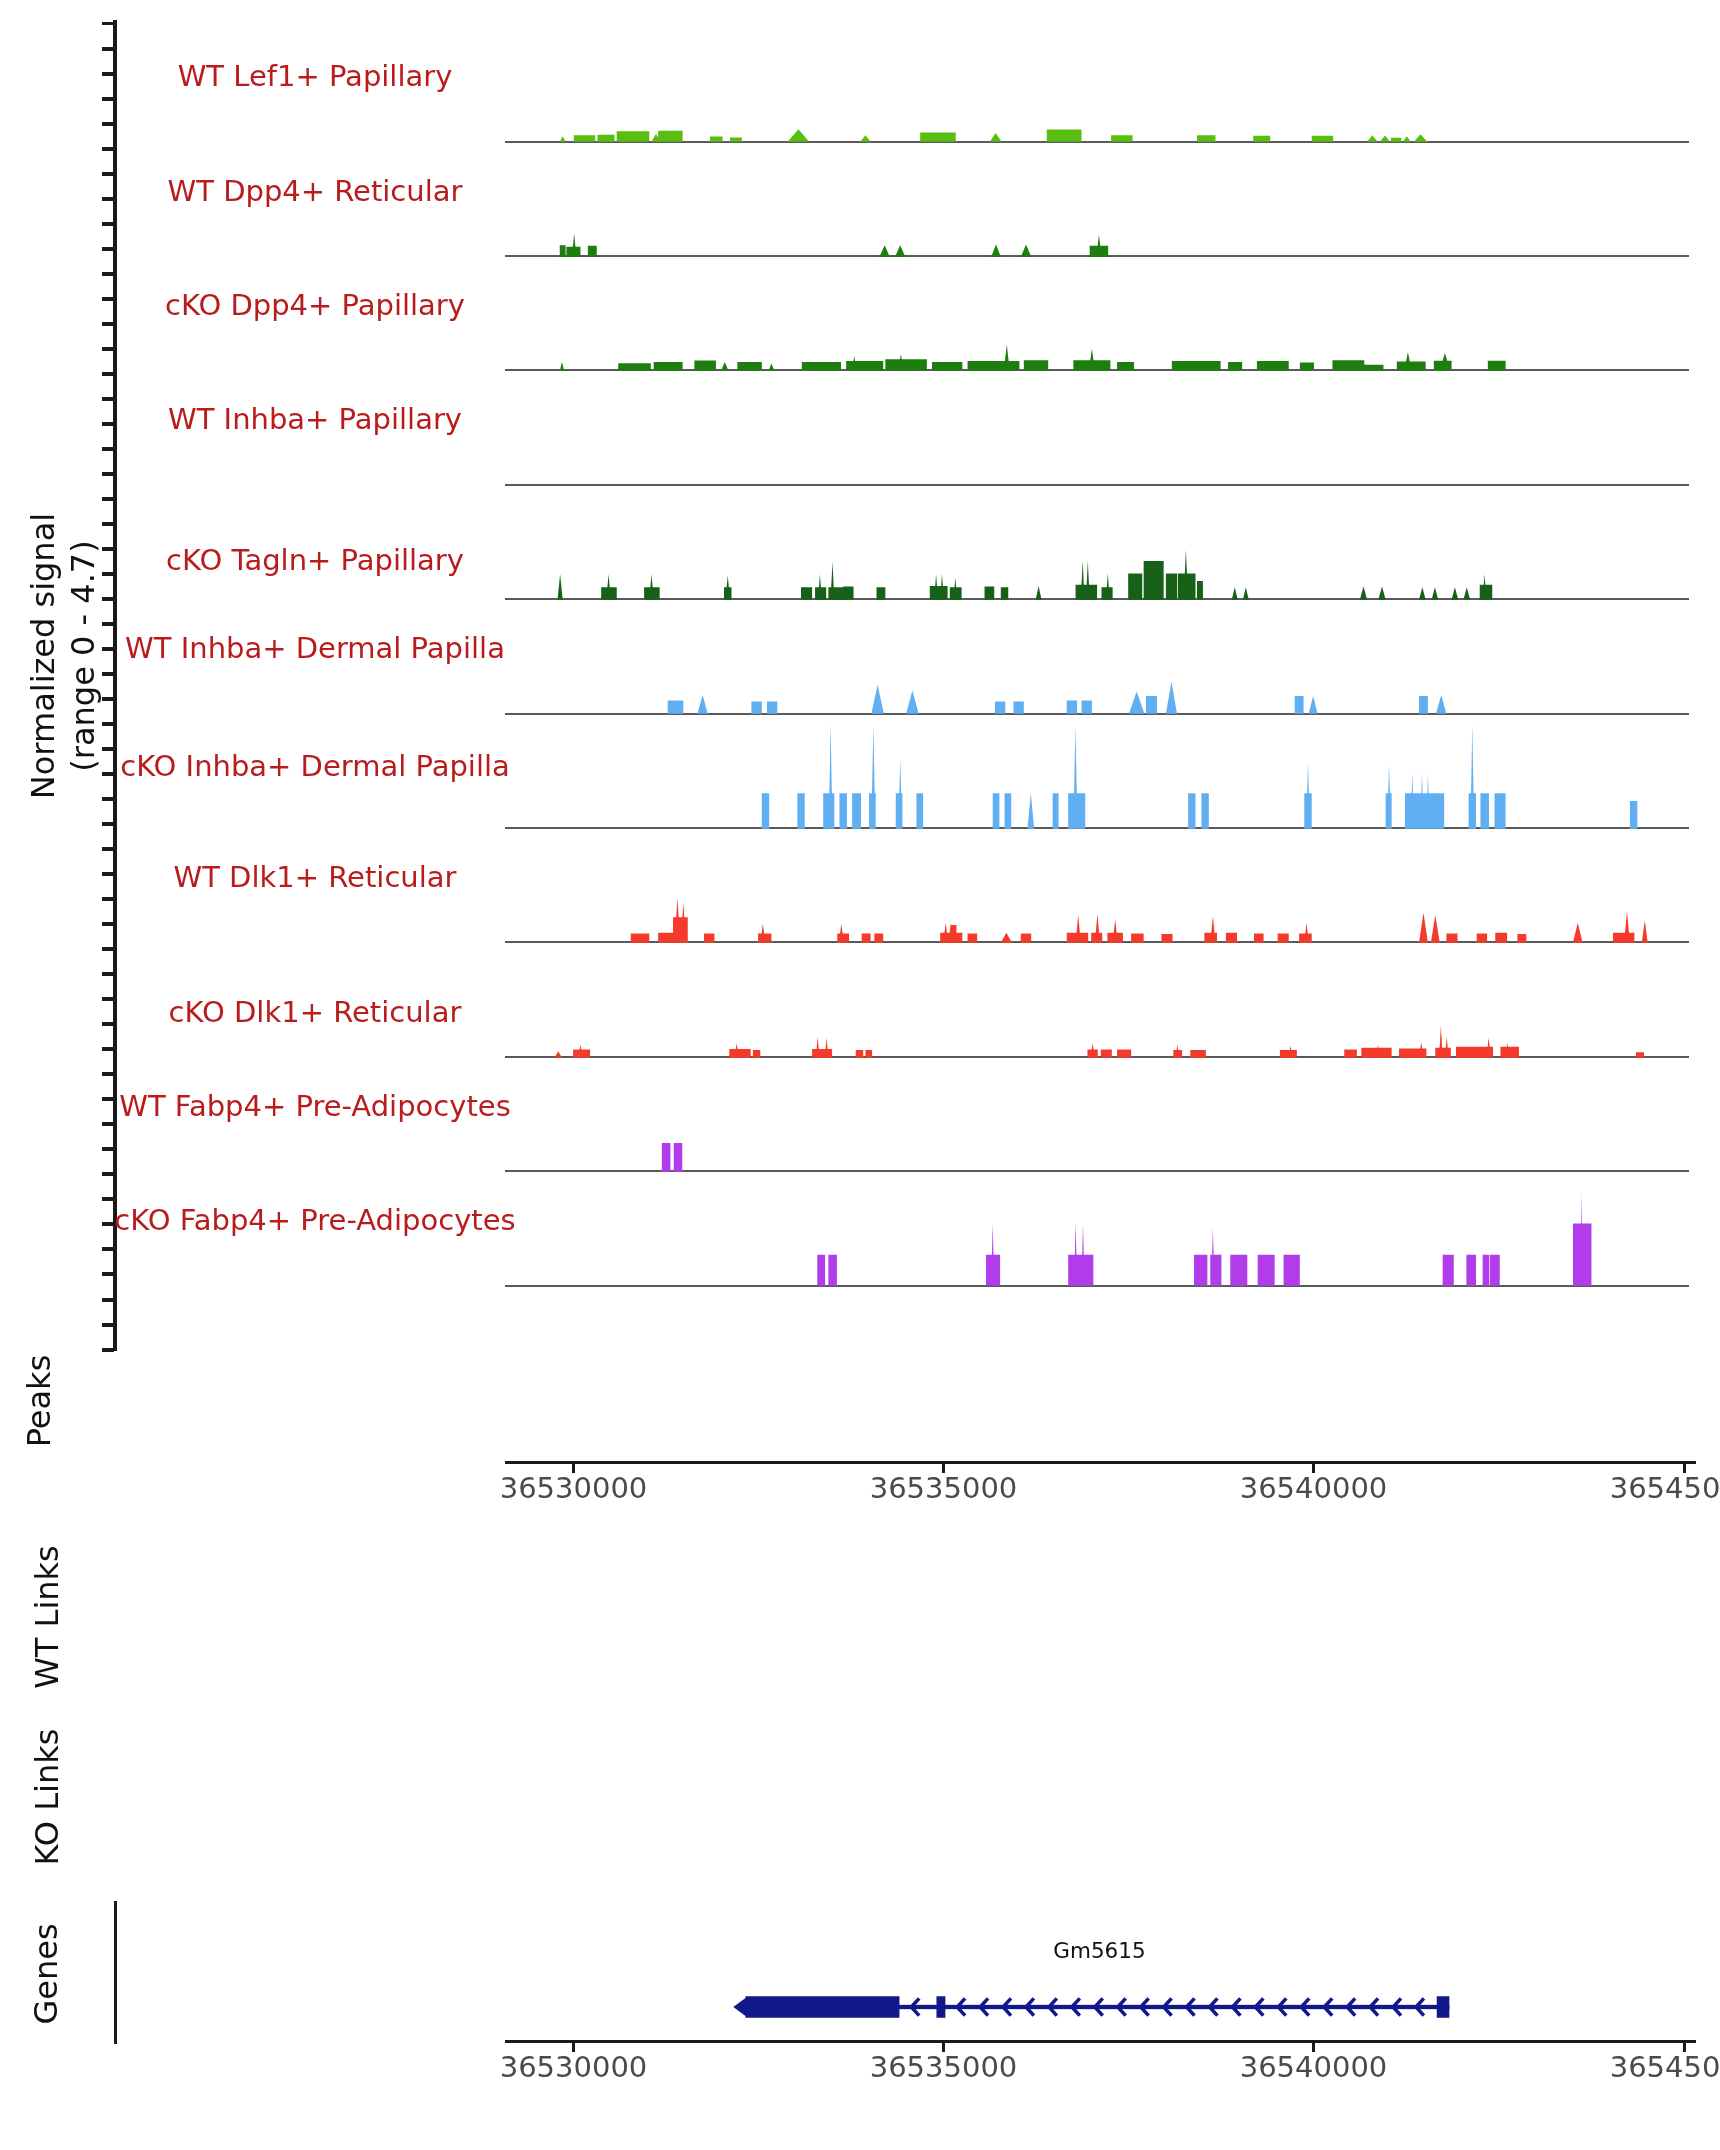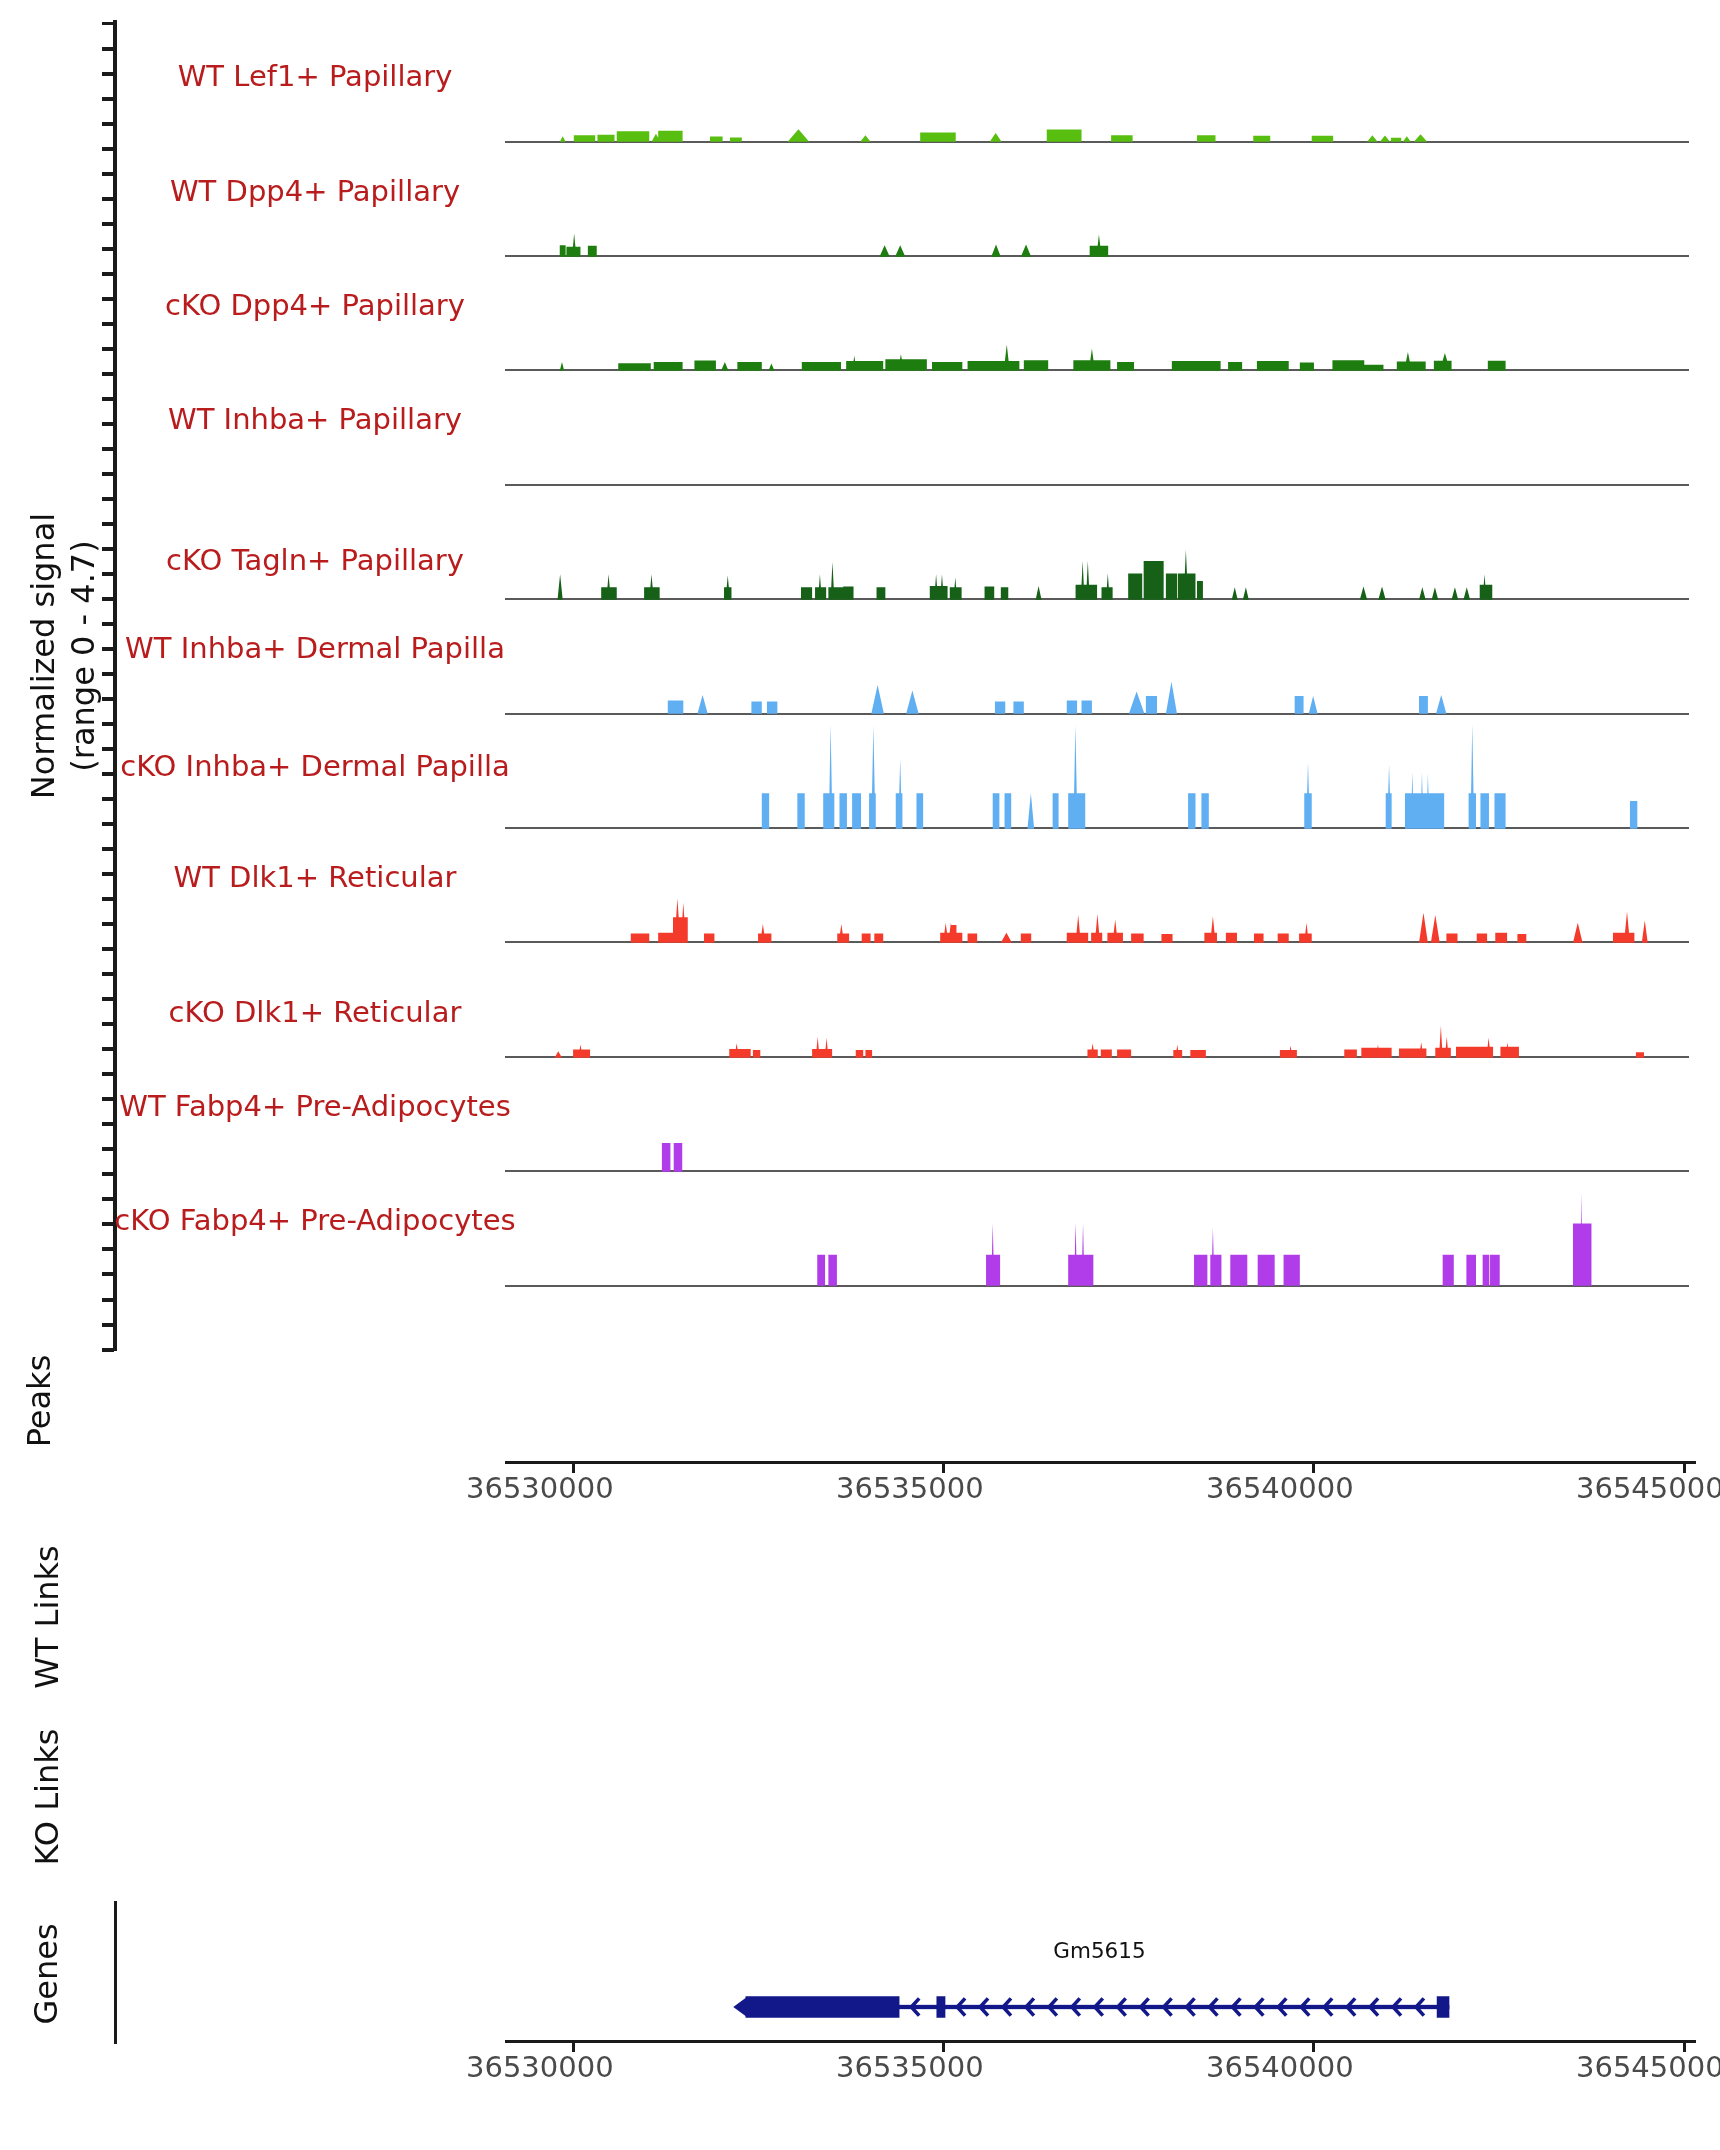--- a/index.html
+++ b/index.html
@@ -17,21 +17,21 @@
   #kolinks-label{left:47px;top:1797px;}
   #genes-label{left:46px;top:1974px;}
   #yaxis-line{left:113px;top:20px;width:3.6px;height:1331px;background:#1a1a1a;}
   #genes-bracket{left:114px;top:1901px;width:2.9px;height:143px;background:#1a1a1a;}
   .track-label{position:absolute;left:57px;width:516px;text-align:center;
                font-size:29px;color:#b91c1c;height:33px;line-height:33px;}
   .baseline{position:absolute;height:2.2px;background:#5a5a5a;}
   .axisline{position:absolute;height:2.9px;background:#1a1a1a;}
   .tick{position:absolute;width:2.9px;height:9.3px;background:#1a1a1a;}
   .ytick{position:absolute;width:11.5px;height:3.6px;background:#1a1a1a;left:102px;}
-  .num{position:absolute;width:215px;text-align:left;font-size:29px;color:#4a4a4a;}
+  .num{position:absolute;width:215px;text-align:center;font-size:29px;color:#4a4a4a;}
   #gene-name{left:956px;top:1938px;width:287px;text-align:center;font-size:21.5px;color:#111;}
   #xlab{left:882px;top:2079px;width:430px;text-align:center;font-size:33px;color:#000;}
 </style>
 </head>
 <body>
 
 <div id="page">
   <div id="yaxis-line" class="abs"></div>
   <div id="yaxis-ticks">
       <div class="ytick" style="top: 21.5px;"></div>
@@ -93,21 +93,21 @@
     <div>Normalized signal</div>
     <div>(range 0 - 4.7)</div>
   </div>
 
   <div id="tracks">
       <div class="track-label" style="top: 60px;">WT Lef1+ Papillary</div>
       <div class="baseline" style="left: 505px; top: 141px; width: 1184px; background: rgb(90, 90, 90);"></div>
       <svg width="1184" height="105" viewBox="0 0 1652 146" style="position: absolute; left: 505px; top: 37px; overflow: visible;">
         <path d="M76.4,146 L80.5,138.3 L84.6,146 Z M96.0,146 L96.0,136.7 L125.9,136.7 L125.9,146 Z M129.0,146 L129.0,136.1 L152.8,136.1 L152.8,146 Z M155.9,146 L155.9,131.1 L201.3,131.1 L201.3,146 Z M204.4,146 L210.6,134.8 L216.8,146 Z M213.7,146 L213.7,130.5 L247.8,130.5 L247.8,146 Z M286.0,146 L286.0,138.6 L303.6,138.6 L303.6,146 Z M313.9,146 L313.9,139.8 L330.4,139.8 L330.4,146 Z M394.4,146 L409.4,128.6 L424.4,146 Z M495.6,146 L502.9,136.7 L510.1,146 Z M579.3,146 L579.3,133.0 L628.9,133.0 L628.9,146 Z M676.4,146 L684.6,133.6 L692.9,146 Z M755.9,146 L755.9,128.9 L804.4,128.9 L804.4,146 Z M845.7,146 L845.7,136.7 L875.7,136.7 L875.7,146 Z M965.5,146 L965.5,136.7 L991.3,136.7 L991.3,146 Z M1044.0,146 L1044.0,137.6 L1067.7,137.6 L1067.7,146 Z M1125.6,146 L1125.6,137.6 L1155.5,137.6 L1155.5,146 Z M1203.0,146 L1210.2,136.7 L1217.5,146 Z M1220.6,146 L1227.8,137.3 L1235.0,146 Z M1236.1,146 L1236.1,140.4 L1250.5,140.4 L1250.5,146 Z M1252.6,146 L1258.3,138.3 L1263.9,146 Z M1268.1,146 L1277.4,135.5 L1286.7,146 Z " fill="#58BE0F"></path>
       </svg>
-      <div class="track-label" style="top: 175px;">WT Dpp4+ Papillary</div>
+      <div class="track-label" style="top: 175px;">WT Dpp4+ Reticular</div>
       <div class="baseline" style="left: 505px; top: 255px; width: 1184px; background: rgb(90, 90, 90);"></div>
       <svg width="1184" height="105" viewBox="0 0 1652 146" style="position: absolute; left: 505px; top: 152px; overflow: visible;">
         <path d="M76.4,146 L76.4,129.9 L84.6,129.9 L84.6,146 Z M85.7,146 L85.7,132.1 L105.3,132.1 L105.3,146 Z M93.4,146 L96.5,113.4 L99.6,146 Z M115.6,146 L115.6,130.5 L128.0,130.5 L128.0,146 Z M522.5,146 L529.7,129.9 L536.9,146 Z M544.2,146 L551.4,129.9 L558.6,146 Z M678.4,146 L685.1,128.9 L691.8,146 Z M719.7,146 L727.0,128.9 L734.2,146 Z M815.8,146 L815.8,130.5 L841.6,130.5 L841.6,146 Z M825.1,146 L828.7,115.0 L832.3,146 Z " fill="#1E7D0F"></path>
       </svg>
       <div class="track-label" style="top: 289px;">cKO Dpp4+ Papillary</div>
       <div class="baseline" style="left: 505px; top: 369px; width: 1184px; background: rgb(90, 90, 90);"></div>
       <svg width="1184" height="105" viewBox="0 0 1652 146" style="position: absolute; left: 505px; top: 266px; overflow: visible;">
         <path d="M76.4,146 L79.5,133.6 L82.6,146 Z M158.0,146 L158.0,135.5 L203.4,135.5 L203.4,146 Z M207.5,146 L207.5,133.6 L247.8,133.6 L247.8,146 Z M264.3,146 L264.3,131.7 L294.3,131.7 L294.3,146 Z M301.5,146 L306.7,133.6 L311.8,146 Z M324.2,146 L324.2,133.6 L358.3,133.6 L358.3,146 Z M367.6,146 L371.7,135.8 L375.9,146 Z M414.1,146 L414.1,133.6 L468.8,133.6 L468.8,146 Z M476.0,146 L476.0,132.4 L527.7,132.4 L527.7,146 Z M484.3,146 L487.4,124.9 L490.5,146 Z M530.7,146 L530.7,129.9 L588.6,129.9 L588.6,146 Z M548.3,146 L552.4,122.8 L556.6,146 Z M595.8,146 L595.8,133.6 L638.1,133.6 L638.1,146 Z M645.4,146 L645.4,132.4 L717.7,132.4 L717.7,146 Z M696.0,146 L700.1,109.4 L704.2,146 Z M723.9,146 L723.9,131.4 L757.9,131.4 L757.9,146 Z M793.0,146 L793.0,131.4 L844.7,131.4 L844.7,146 Z M814.7,146 L818.9,115.0 L823.0,146 Z M854.0,146 L854.0,133.6 L877.7,133.6 L877.7,146 Z M930.4,146 L930.4,132.4 L998.5,132.4 L998.5,146 Z M1008.9,146 L1008.9,133.6 L1028.5,133.6 L1028.5,146 Z M1049.1,146 L1049.1,132.4 L1093.5,132.4 L1093.5,146 Z M1109.0,146 L1109.0,134.5 L1128.7,134.5 L1128.7,146 Z M1154.5,146 L1154.5,131.4 L1198.9,131.4 L1198.9,146 Z M1195.8,146 L1195.8,137.6 L1225.7,137.6 L1225.7,146 Z M1244.3,146 L1244.3,133.0 L1284.6,133.0 L1284.6,146 Z M1254.6,146 L1259.8,119.7 L1265.0,146 Z M1268.1,146 L1268.1,133.6 L1280.5,133.6 L1280.5,146 Z M1296.0,146 L1296.0,132.1 L1320.7,132.1 L1320.7,146 Z M1304.2,146 L1311.4,121.2 L1318.7,146 Z M1371.3,146 L1371.3,132.1 L1396.1,132.1 L1396.1,146 Z " fill="#1E7D0F"></path>
       </svg>
       <div class="track-label" style="top: 403px;">WT Inhba+ Papillary</div>

